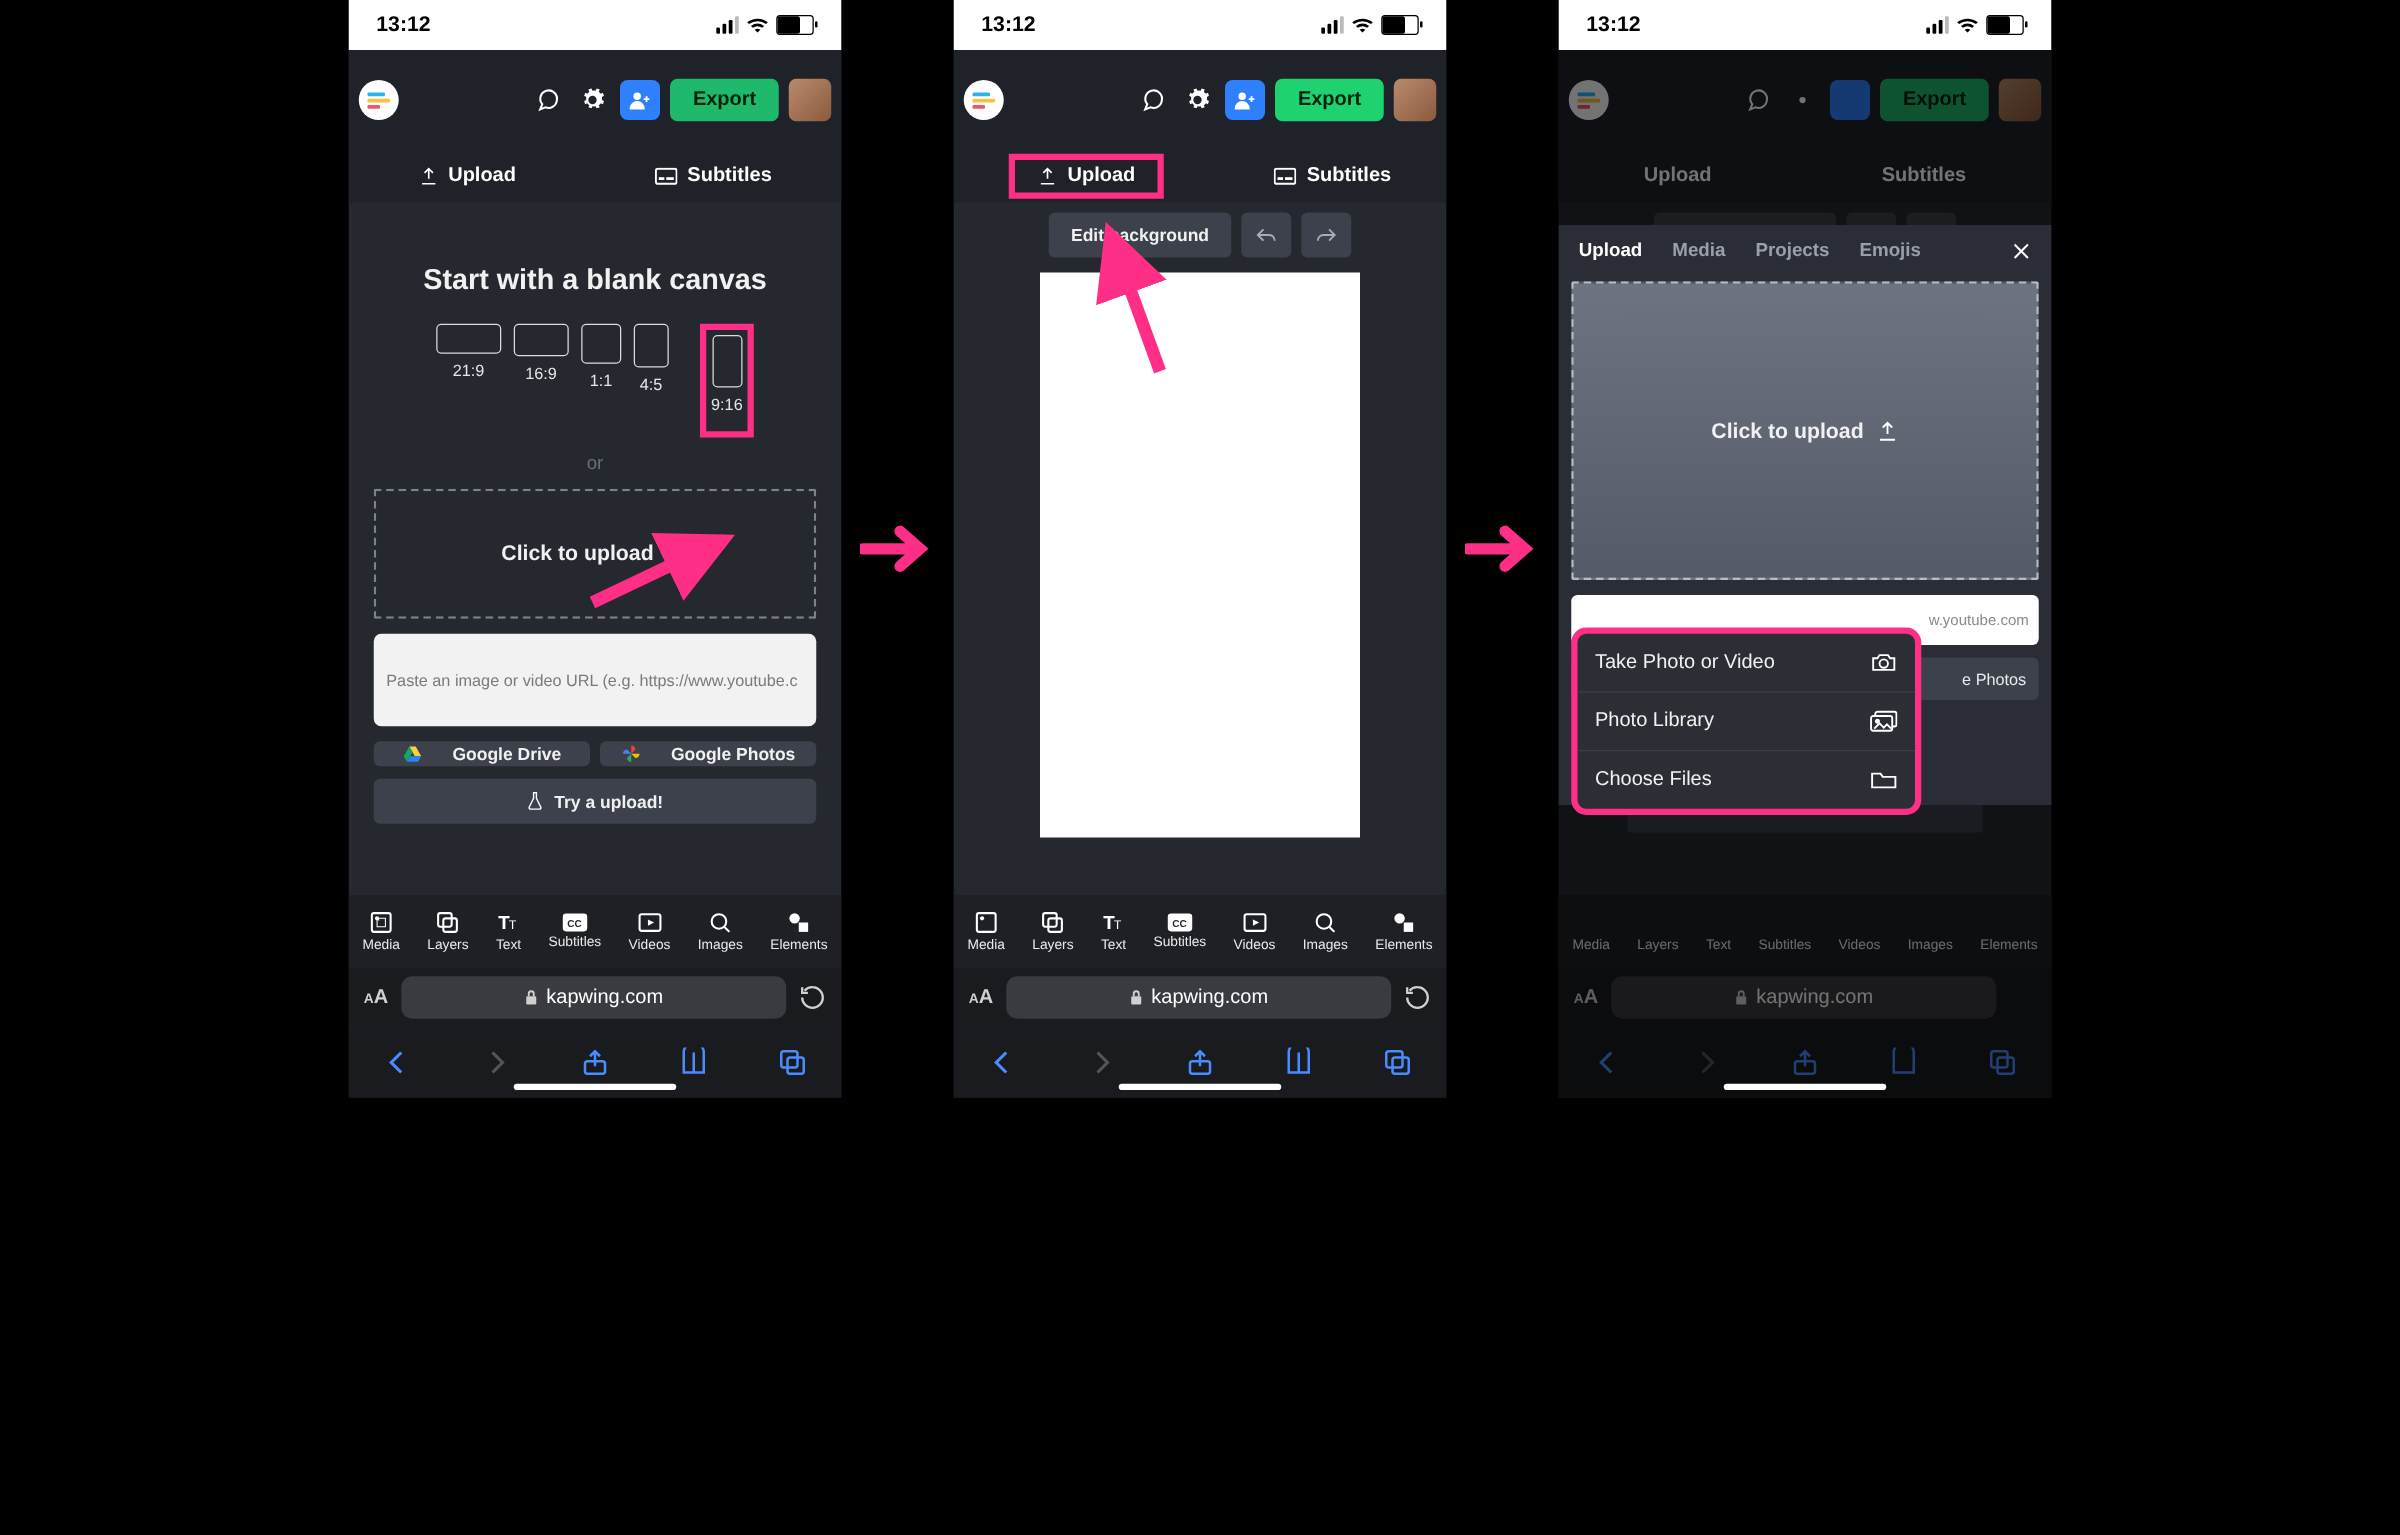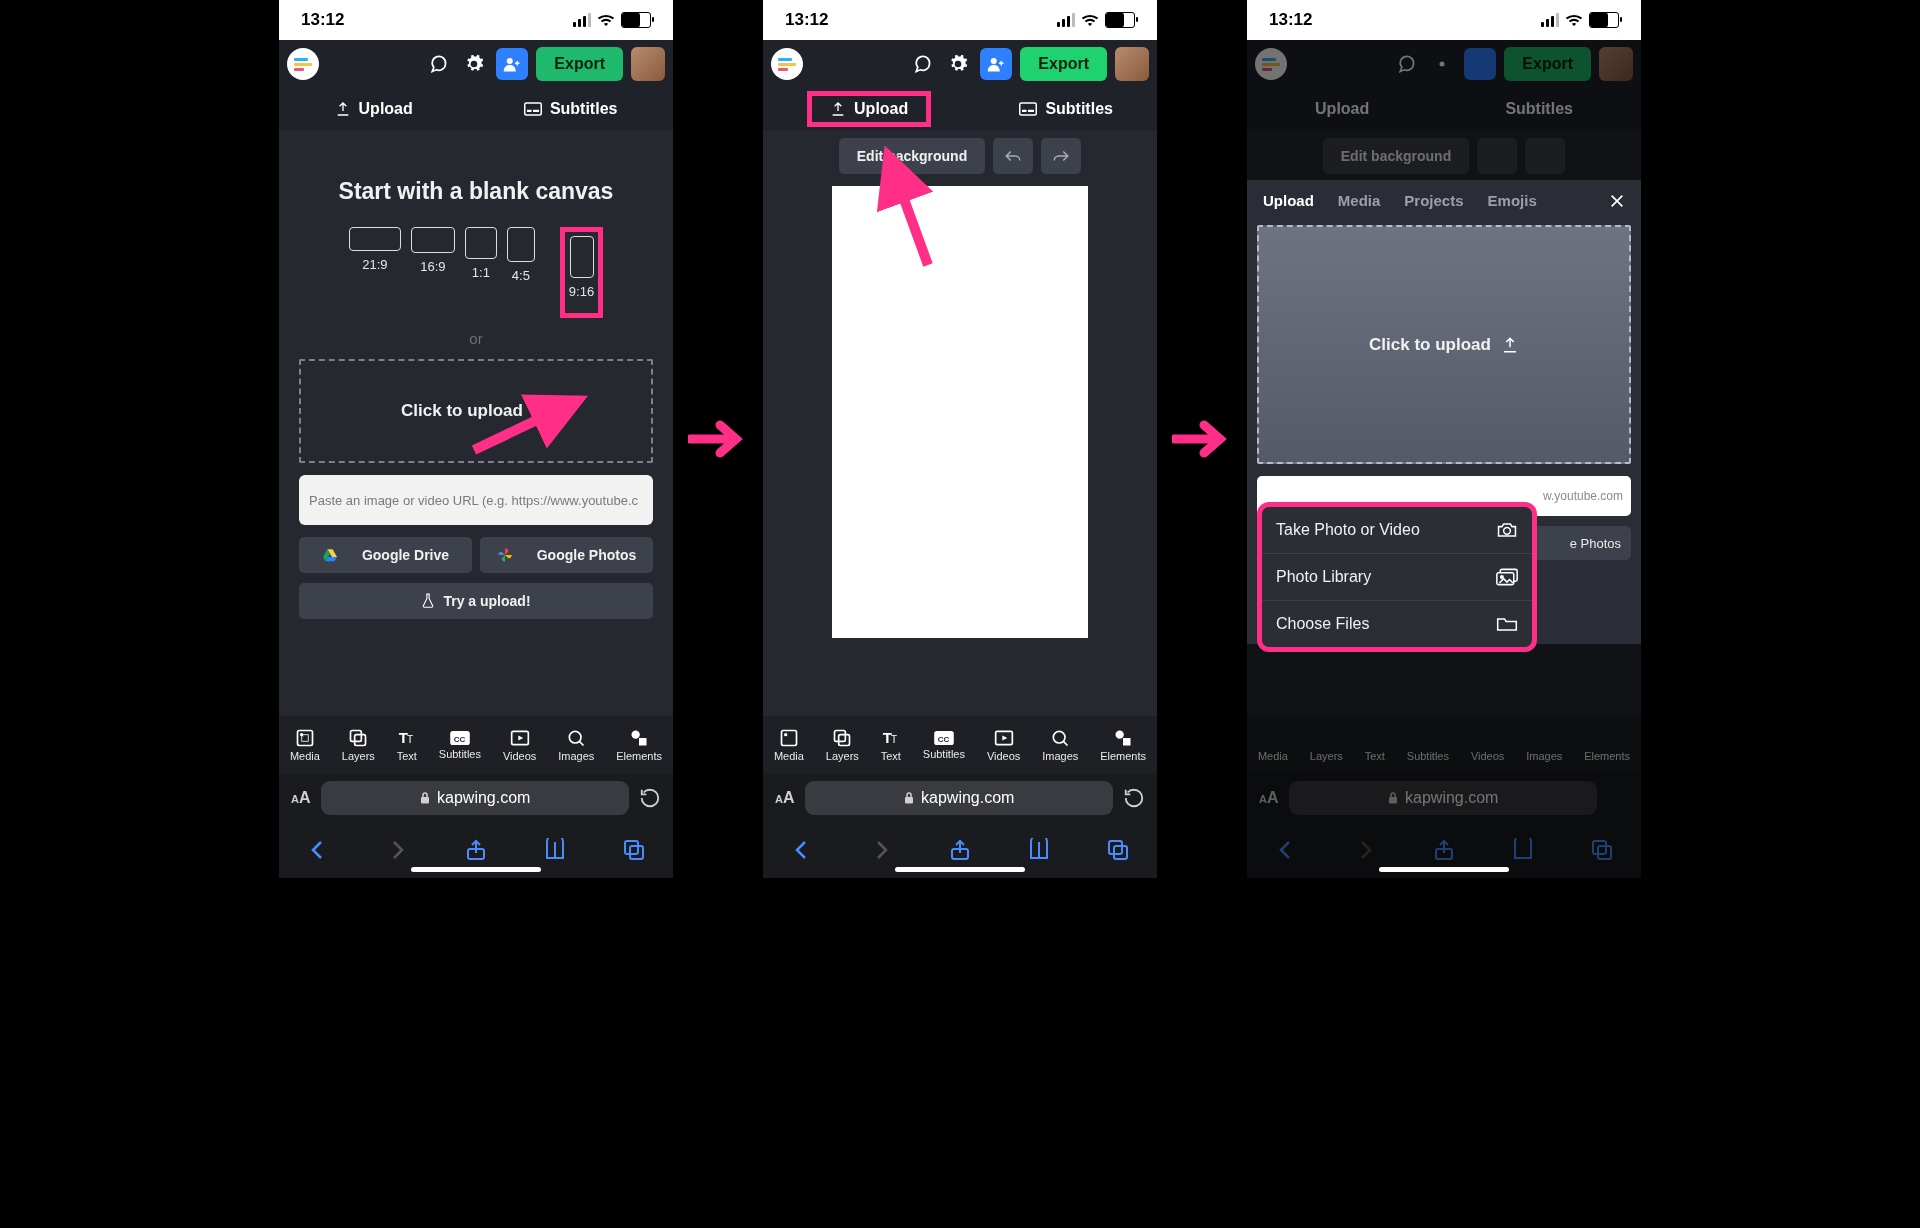--- a/index.html
+++ b/index.html
@@ -48,21 +48,21 @@
   .sigbars span:nth-child(1){height:5px;}
   .sigbars span:nth-child(2){height:8px;}
   .sigbars span:nth-child(3){height:11px;}
   .sigbars span:nth-child(4){height:14px;background:#bbb;}
   .wifi{width:18px;height:14px;}
   .batt{width:28px;height:14px;border:1.5px solid #000;border-radius:3px;position:relative;display:inline-block;}
   .batt::after{content:"";position:absolute;right:-4px;top:4px;width:2.5px;height:5px;background:#000;border-radius:1px;}
   .batt i{display:block;height:100%;width:65%;background:#000;border-radius:2px;}
   
   .topbar{
-    height:48px;background:#1f2228;display:flex;align-items:center;padding:0 8px;gap:8px;
+    height:48px;background:#1f2228;display:flex;align-items:center;padding:16px 8px;gap:8px;
   }
   .logo{width:32px;height:32px;border-radius:50%;background:#fff;display:flex;align-items:center;justify-content:center;}
   .logo-lines{display:flex;flex-direction:column;gap:2px;}
   .logo-lines span{height:3px;border-radius:1px;}
   .logo-lines span:nth-child(1){width:14px;background:#2ab3f0;}
   .logo-lines span:nth-child(2){width:18px;background:#f5c242;}
   .logo-lines span:nth-child(3){width:10px;background:#f0576f;}
   .topbar .spacer{flex:1;}
   .icon-btn{width:28px;height:28px;display:flex;align-items:center;justify-content:center;color:#fff;}
   .user-btn{width:32px;height:32px;border-radius:6px;background:#2f80ff;display:flex;align-items:center;justify-content:center;}
@@ -79,23 +79,23 @@
   .ratio{display:flex;flex-direction:column;align-items:center;gap:6px;font-size:13px;color:#e5e5e5;}
   .ratio .box{border:1.5px solid #dcdcdc;border-radius:4px;}
   .r-21-9{width:50px;height:22px;}
   .r-16-9{width:42px;height:24px;}
   .r-1-1{width:30px;height:30px;}
   .r-4-5{width:26px;height:33px;}
   .r-9-16{width:22px;height:40px;}
   .ratio-highlight{border:5px solid var(--pink);padding:4px 4px 14px 4px;position:relative;margin-left:15px;}
   .or{text-align:center;color:#6b6f79;margin:12px 0;font-size:15px;}
   .dropzone{border:2px dashed #7d818b;border-radius:2px;height:100px;margin:6px 20px;display:flex;align-items:center;justify-content:center;gap:10px;font-weight:600;font-size:17px;}
-  .url-input{margin:12px 20px 0;height:42px;background:#f2f2f2;border-radius:6px;color:#7a7a7a;font-size:13px;display:flex;align-items:center;padding:4px 10px;overflow:hidden;white-space:nowrap;}
+  .url-input{margin:12px 20px 0;height:42px;background:#f2f2f2;border-radius:6px;color:#7a7a7a;font-size:13px;display:flex;align-items:center;padding:16px 10px;overflow:hidden;white-space:nowrap;}
   .btnrow{display:flex;gap:8px;margin:12px 20px 0;}
-  .graybtn{flex:1;height:36px;background:var(--panel3);border-radius:5px;display:flex;align-items:center;justify-content:center;gap:24px;font-size:14px;font-weight:600;}
+  .graybtn{flex:1;height:20px;background:var(--panel3);border-radius:5px;display:flex;align-items:center;justify-content:center;gap:24px;font-size:14px;font-weight:600;}
   .samplebtn{margin:10px 20px 0;height:36px;background:var(--panel3);border-radius:5px;display:flex;align-items:center;justify-content:center;gap:8px;font-size:14px;font-weight:600;}
   
   .editbar{display:flex;gap:8px;justify-content:center;margin-top:8px;}
   .editbg{height:36px;padding:0 18px;background:var(--panel3);border-radius:5px;display:flex;align-items:center;font-weight:600;font-size:14px;}
   .sqbtn{width:40px;height:36px;background:var(--panel3);border-radius:5px;display:flex;align-items:center;justify-content:center;}
   .canvas{background:#fff;margin:12px auto 0;width:256px;height:452px;}
   
   .bottomnav{height:58px;background:#1e2025;display:flex;align-items:center;justify-content:space-around;font-size:11px;}
   .bn{display:flex;flex-direction:column;align-items:center;gap:2px;color:#eaeaea;}
   

